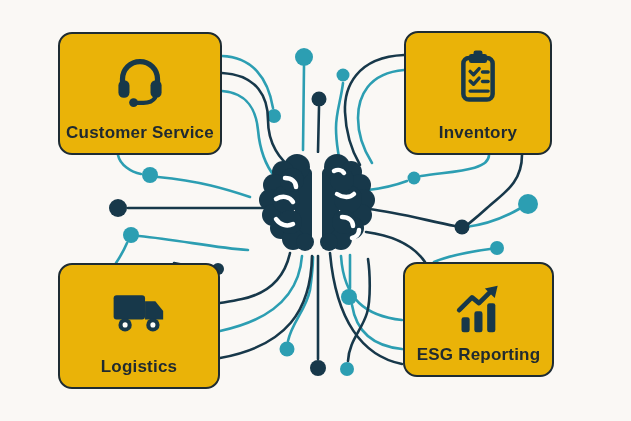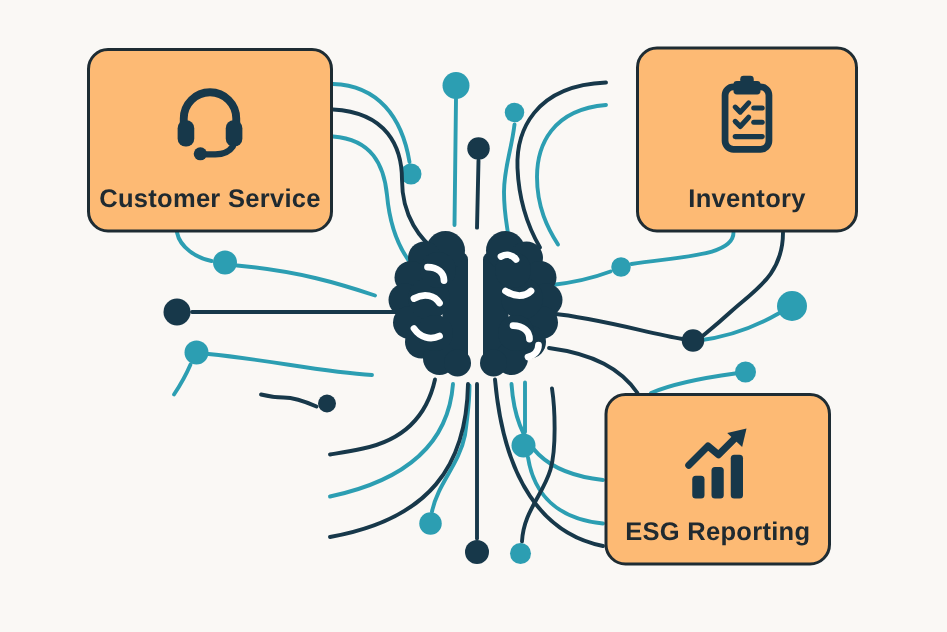--- a/index.html
+++ b/index.html
@@ -2,21 +2,21 @@
 <html><head>
 <meta charset="utf-8">
 <style>
   html,body{margin:0;padding:0;background:#FAF8F5;}
   .stage{
     position:relative;width:631px;height:421px;background:#FAF8F5;
     font-family:"Liberation Sans",sans-serif;overflow:hidden;
   }
   .wires{position:absolute;left:0;top:0;}
   .card{
-    position:absolute;background:#fdba74;border:2.5px solid #1E2C33;
+    position:absolute;background:#eab308;border:2.5px solid #1E2C33;
     border-radius:14px;box-sizing:border-box;
     display:flex;flex-direction:column;align-items:center;
     padding:13px 6px 10px;
   }
   .node-icon{margin-top:4px;flex:0 0 auto;}
   .node-label{
     margin-top:auto;font-size:17px;font-weight:600;color:#202A30;
     letter-spacing:.2px;white-space:nowrap;line-height:1.1;
   }
   .wire{fill:none;stroke-width:2.6;stroke-linecap:round;}
@@ -136,34 +136,45 @@
     <svg class="node-icon" width="56" height="56" viewBox="0 0 48 48">
       <path d="M9,28 v-4 a15,15 0 0 1 30,0 v4" fill="none" stroke="#17384A" stroke-width="4.5" stroke-linecap="round"></path>
       <rect x="5.5" y="25" width="9.5" height="15" rx="4.5" fill="#17384A"></rect>
       <rect x="33" y="25" width="9.5" height="15" rx="4.5" fill="#17384A"></rect>
       <path d="M37,40 q-3,4.5 -10,4.5 h-6" fill="none" stroke="#17384A" stroke-width="3.6" stroke-linecap="round"></path>
       <circle cx="18.5" cy="44.2" r="3.8" fill="#17384A"></circle>
     </svg>
     <div class="node-label">Customer Service</div>
   </div>
 
-  <div class="card" style="left:404px;top:31px;width:148px;height:124px;margin-left:20px;">
+  <div class="card" style="left:404px;top:31px;width:148px;height:124px;">
     <svg class="node-icon" width="54" height="54" viewBox="0 0 48 48">
       <rect x="11" y="7" width="26" height="37" rx="5" fill="none" stroke="#17384A" stroke-width="4"></rect>
       <rect x="20" y="0.5" width="8" height="6" rx="2" fill="#17384A"></rect>
       <rect x="16" y="3.5" width="16" height="8" rx="2" fill="#17384A"></rect>
       <path d="M17,19 l3,3 l5,-5.5" fill="none" stroke="#17384A" stroke-width="3" stroke-linecap="round" stroke-linejoin="round"></path>
       <path d="M28,19.5 h5" stroke="#17384A" stroke-width="3" stroke-linecap="round"></path>
       <path d="M17,27.5 l3,3 l5,-5.5" fill="none" stroke="#17384A" stroke-width="3" stroke-linecap="round" stroke-linejoin="round"></path>
       <path d="M28,28 h5" stroke="#17384A" stroke-width="3" stroke-linecap="round"></path>
       <path d="M17,36.5 h16" stroke="#17384A" stroke-width="3" stroke-linecap="round"></path>
     </svg>
     <div class="node-label">Inventory</div>
   </div>
 
+  <div class="card" style="left:58px;top:263px;width:162px;height:126px;">
+    <svg class="node-icon" width="58" height="58" viewBox="0 0 48 48">
+      <rect x="3" y="11" width="26" height="20" rx="2.5" fill="#17384A"></rect>
+      <path d="M29,16 h8.5 l6.5,8 v7 h-15 z" fill="#17384A"></path>
+      <circle cx="12.5" cy="35.5" r="5.5" fill="#17384A"></circle>
+      <circle cx="12.5" cy="35.5" r="2.1" fill="#FDFDFB"></circle>
+      <circle cx="35.5" cy="35.5" r="5.5" fill="#17384A"></circle>
+      <circle cx="35.5" cy="35.5" r="2.1" fill="#FDFDFB"></circle>
+    </svg>
+    <div class="node-label">Logistics</div>
+  </div>
 
   <div class="card" style="left:403px;top:262px;width:151px;height:115px;">
     <svg class="node-icon" width="56" height="56" viewBox="0 0 48 48">
       <rect x="9" y="31" width="7" height="13" rx="2" fill="#17384A"></rect>
       <rect x="20" y="26" width="7" height="18" rx="2" fill="#17384A"></rect>
       <rect x="31" y="19" width="7" height="25" rx="2" fill="#17384A"></rect>
       <path d="M7,25 L18,14 L24,19 L35,8" fill="none" stroke="#17384A" stroke-width="4" stroke-linecap="round" stroke-linejoin="round"></path>
       <polygon points="40,4 29,6.5 37.5,14.5" fill="#17384A"></polygon>
     </svg>
     <div class="node-label">ESG Reporting</div>

